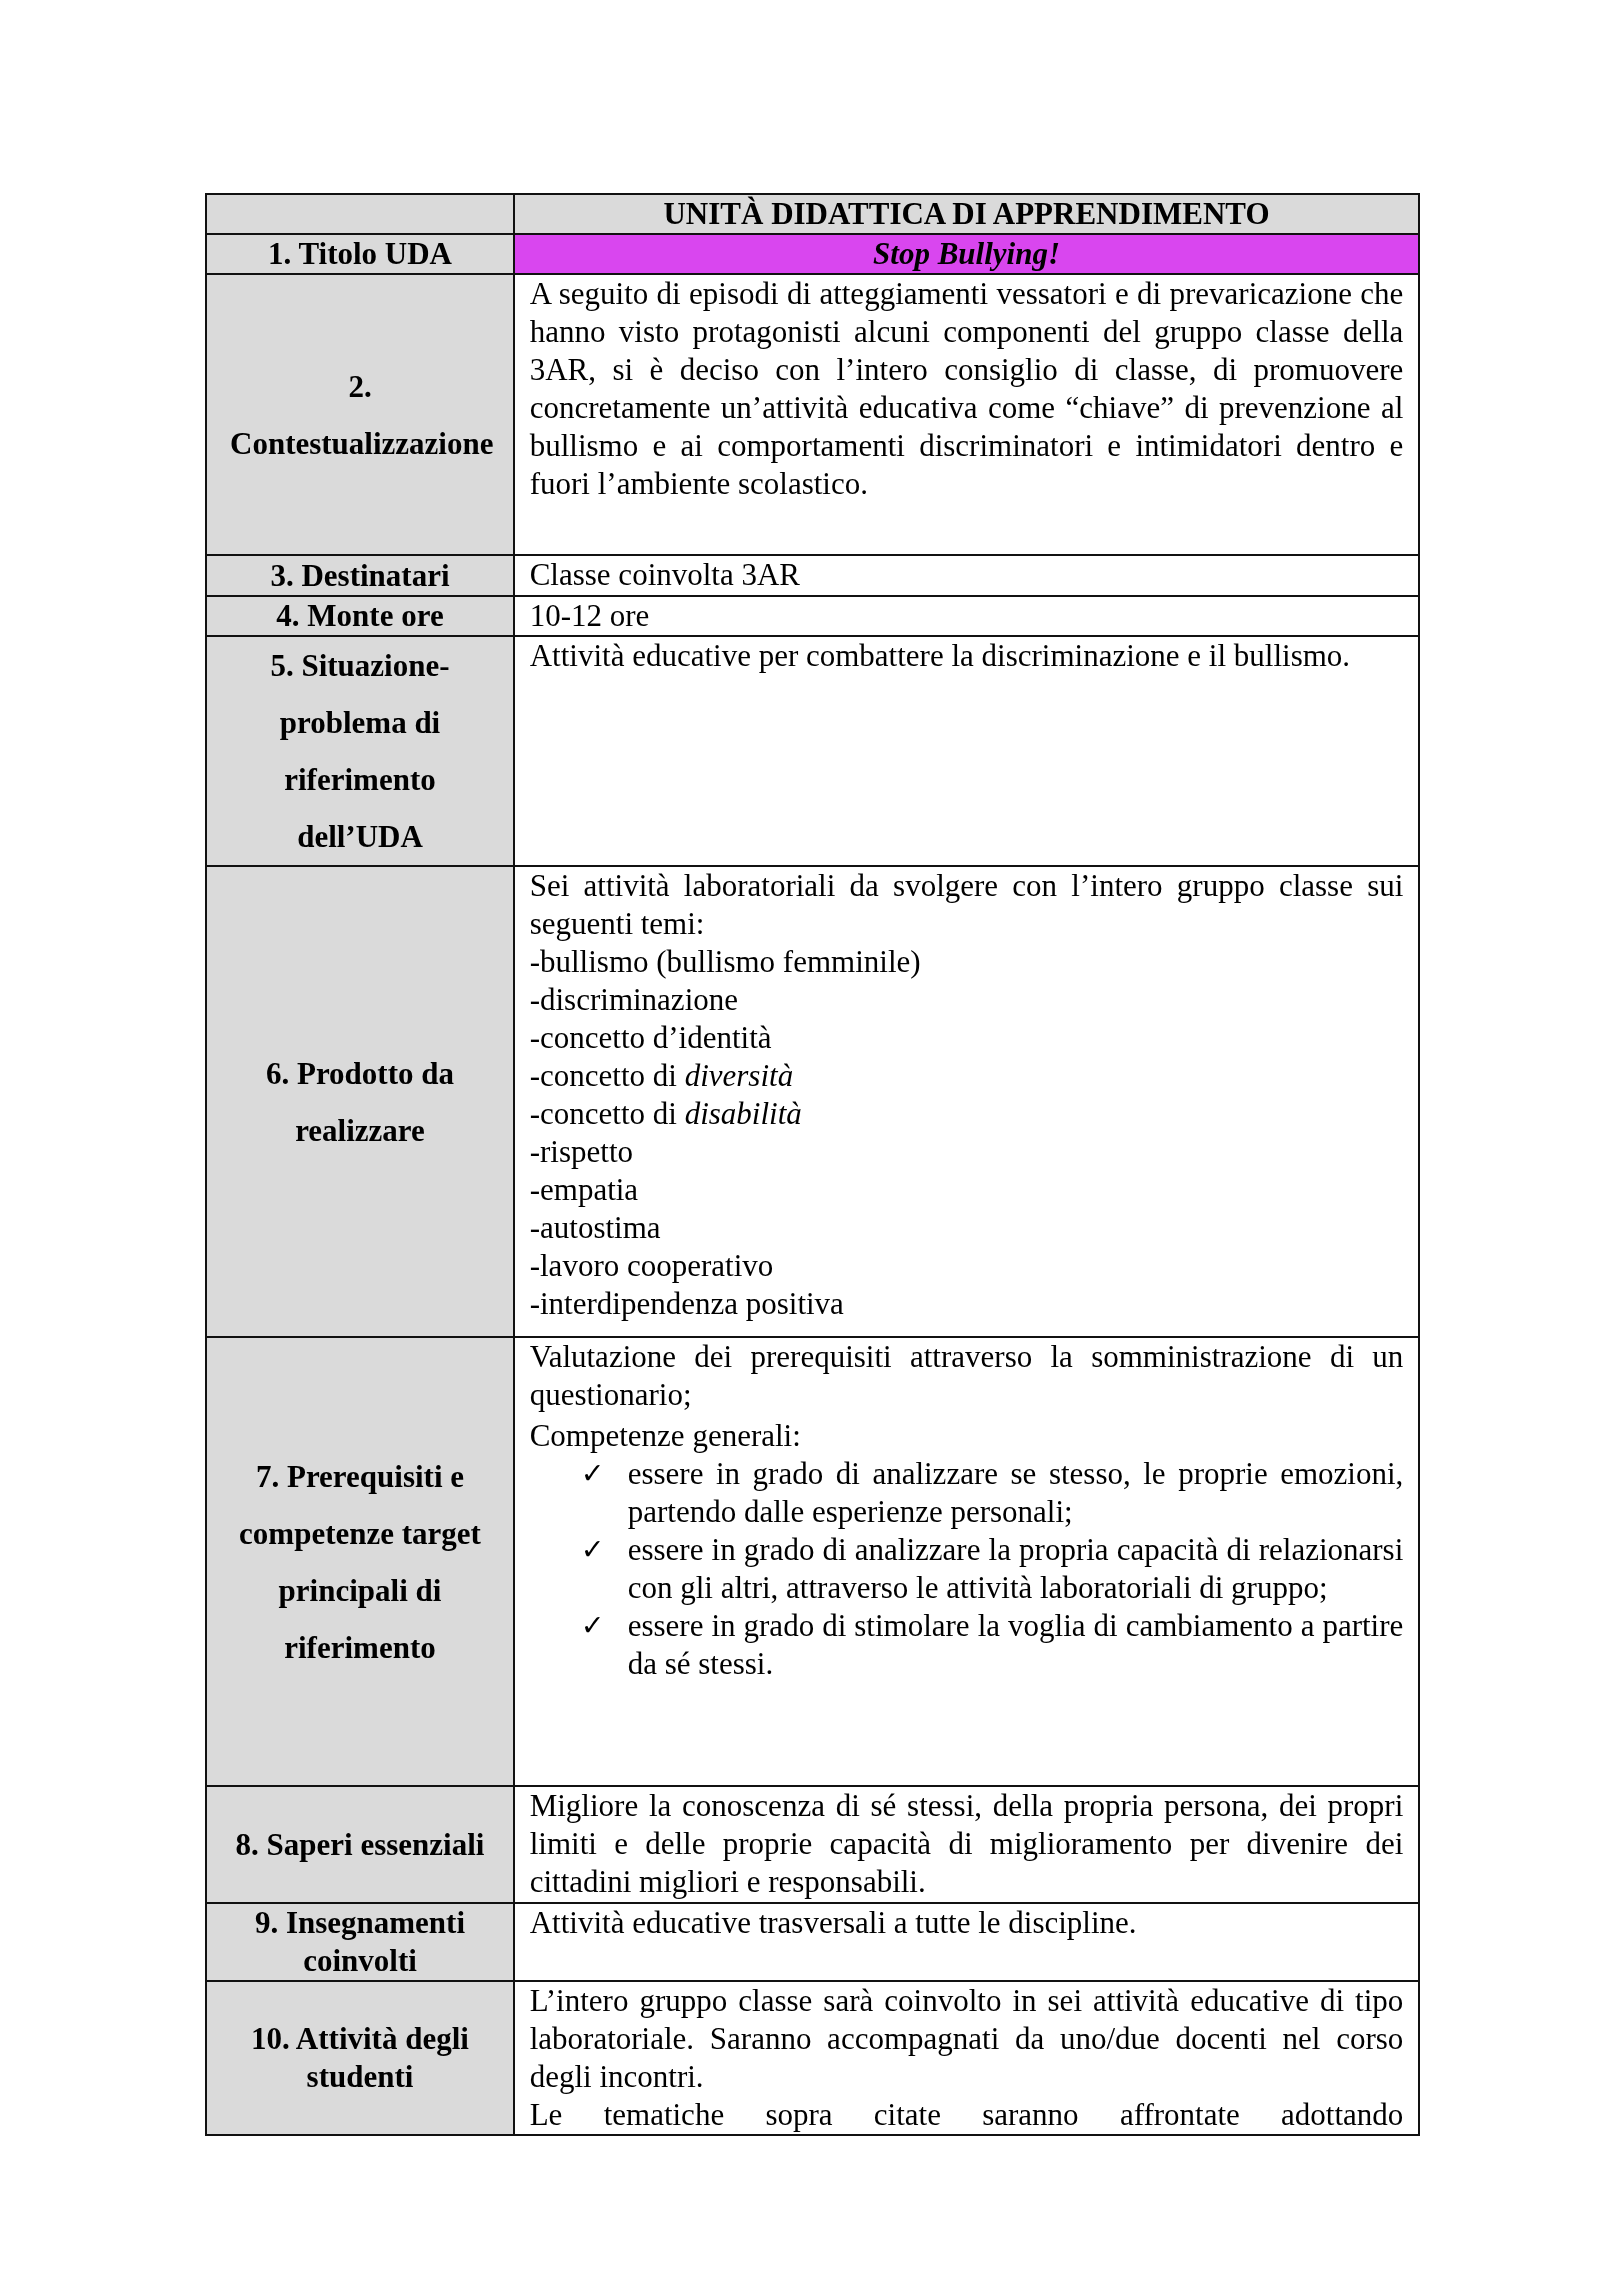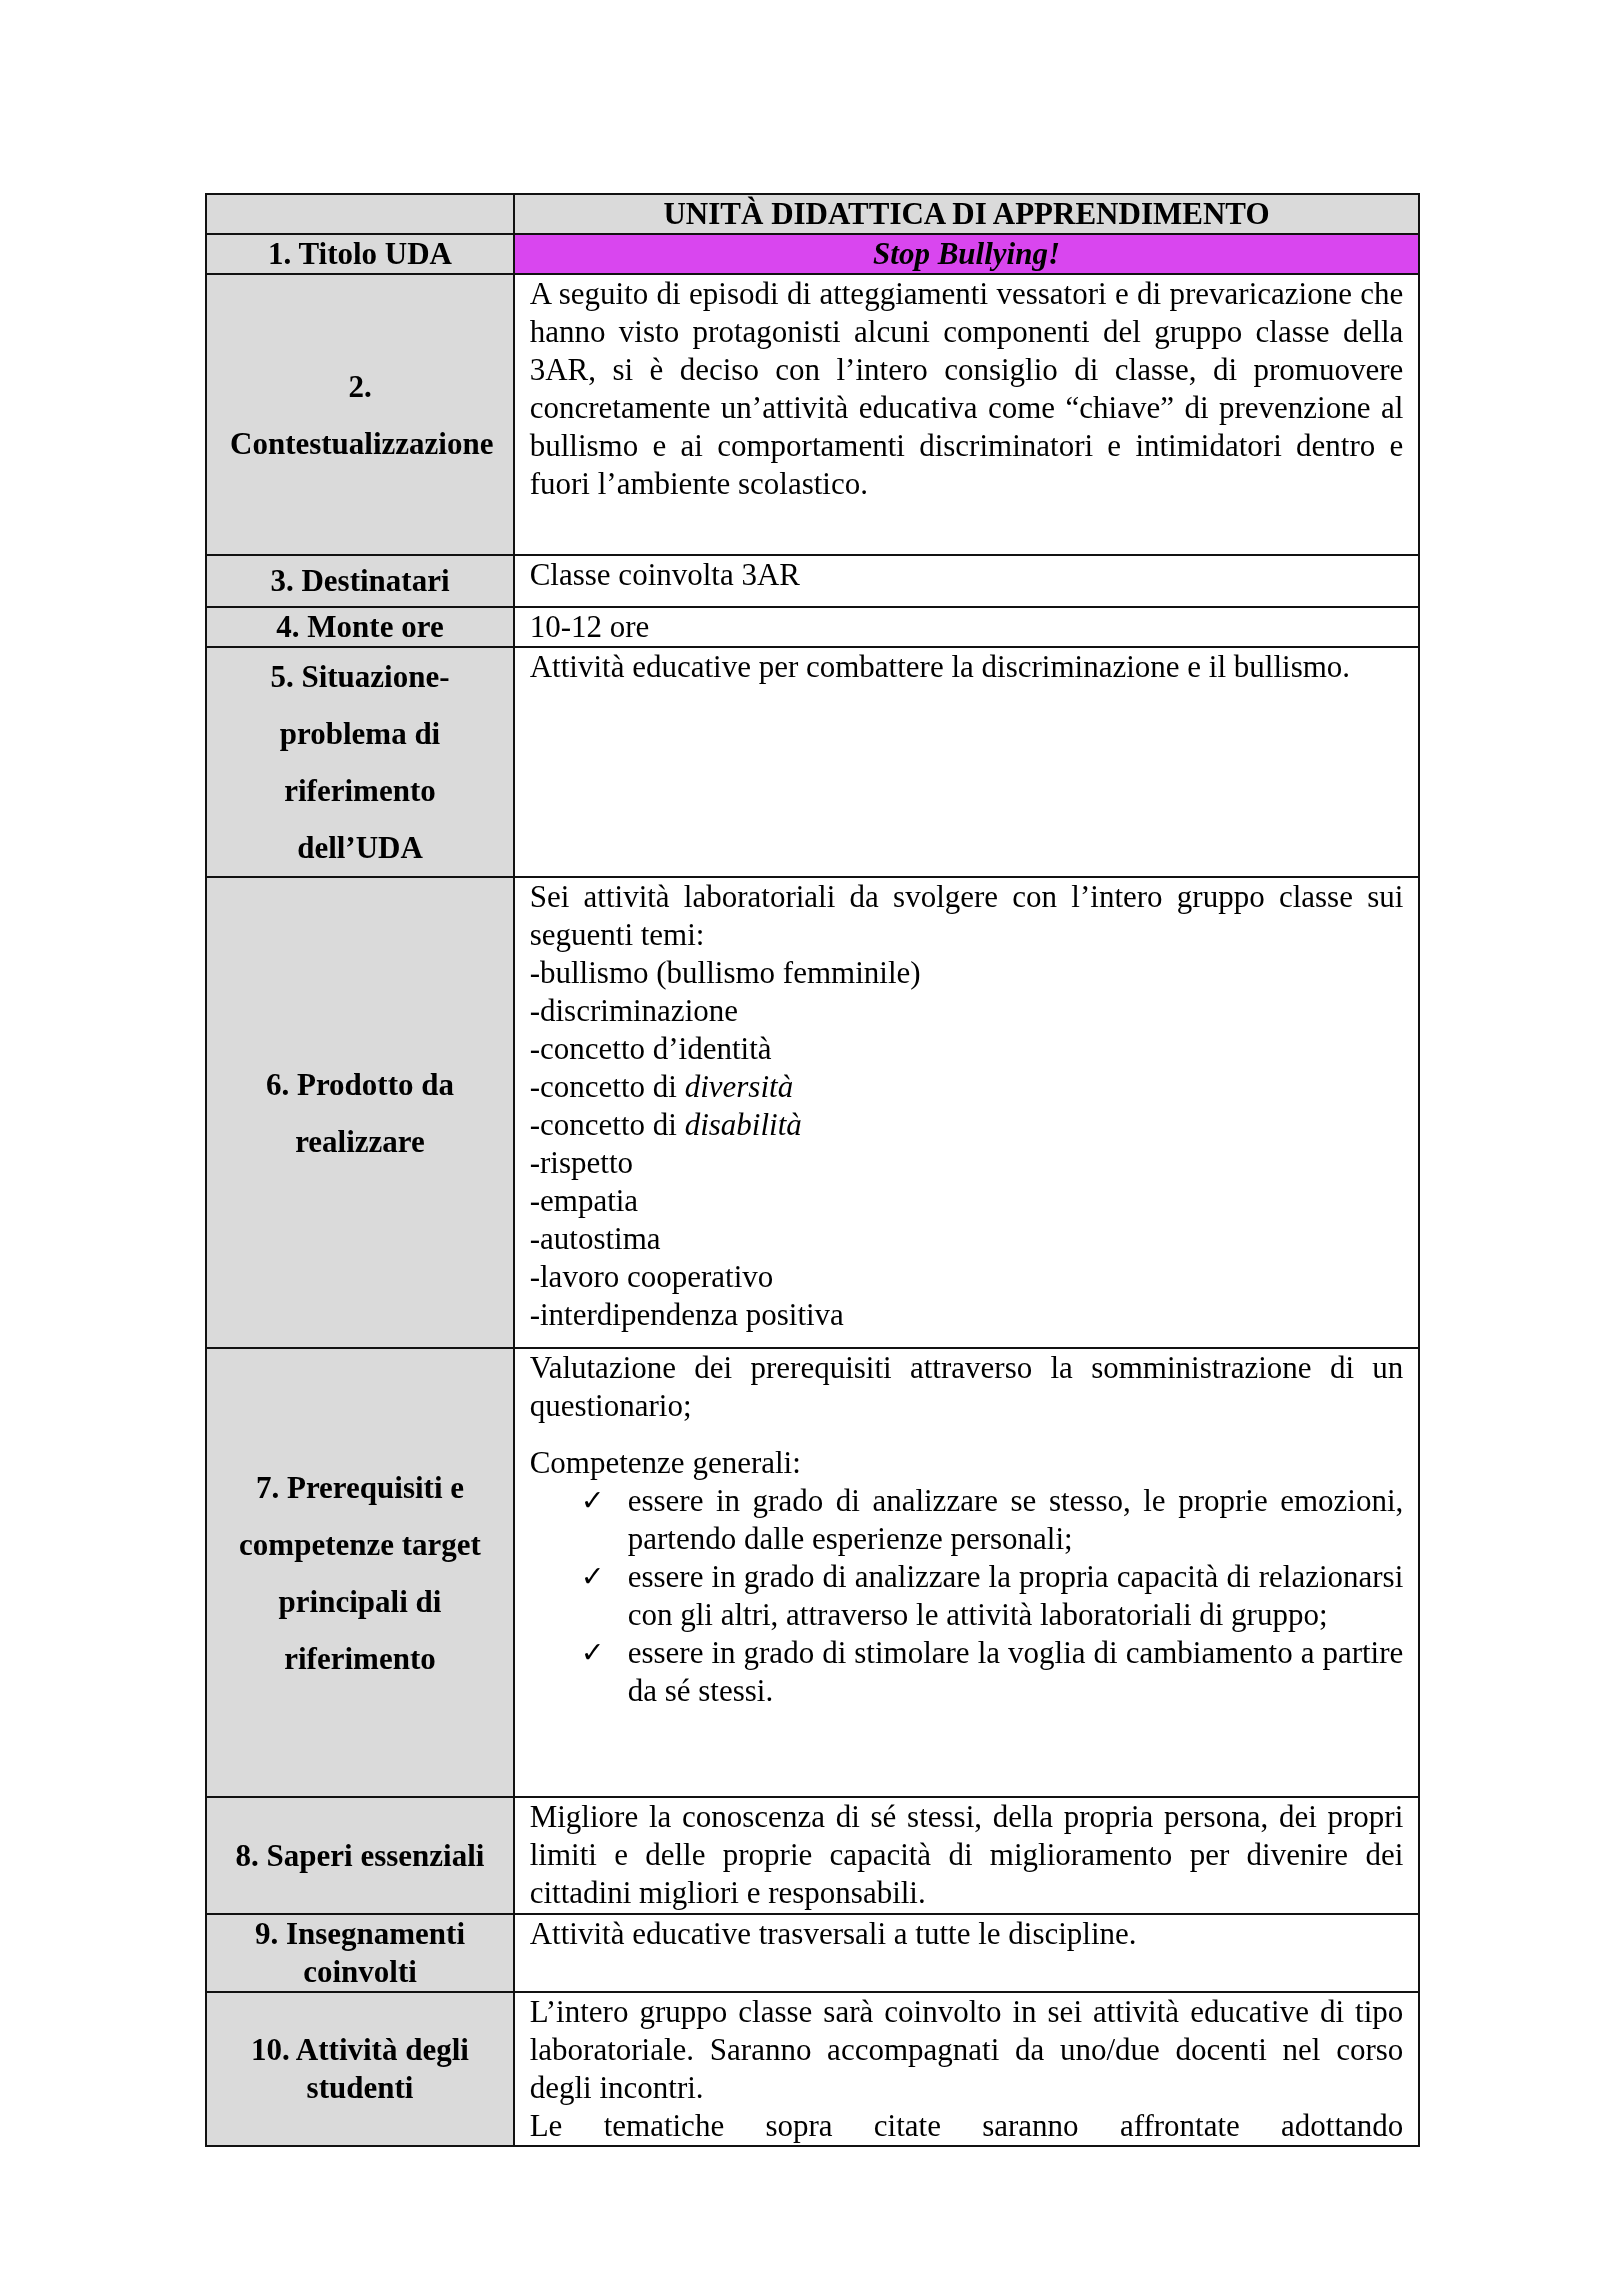--- a/index.html
+++ b/index.html
@@ -17,21 +17,21 @@
   .uda-table col.c-value { width: 905px; }
   td.label {
     background: #dadada; font-weight: bold; text-align: center; vertical-align: middle;
     padding: 0 23px;
   }
   td.label.tall { line-height: 57px; }
   td.header { background: #dadada; font-weight: bold; text-align: center; vertical-align: middle; }
   td.title { background: #d946ef; font-weight: bold; font-style: italic; text-align: center; vertical-align: middle; }
   td.value { padding: 0 14.7px 0 14.7px; text-align: justify; }
   .p { margin: 0; }
-  .gap { margin-top: 19px; }
+  .gap { margin-top: 3px; }
   .topics { margin: 0; padding: 0; list-style: none; }
   .topics li { margin: 0; }
   .checks { margin: 0; padding: 0; list-style: none; }
   .checks li { position: relative; padding-left: 98px; text-align: justify; }
   .checks .ck { position: absolute; left: 51px; top: 0; font-size: 28.5px; }
   em { font-style: italic; }
 </style>
 </head>
 <body>
 
@@ -55,21 +55,21 @@
   <tr style="height:281px">
     <td class="label tall">
       <div>2.</div>
       <div>Contestualizzazione</div>
     </td>
     <td class="value">
       <p class="p">A seguito di episodi di atteggiamenti vessatori e di prevaricazione che hanno visto protagonisti alcuni componenti del gruppo classe della 3AR, si è deciso con l’intero consiglio di classe, di promuovere concretamente  un’attività educativa come “chiave” di prevenzione al bullismo e ai comportamenti discriminatori e intimidatori dentro e fuori l’ambiente scolastico.</p>
     </td>
   </tr>
 
-  <tr style="height:52px">
+  <tr style="height:41px">
     <td class="label">3. Destinatari</td>
     <td class="value">Classe coinvolta 3AR</td>
   </tr>
 
   <tr style="height:40px">
     <td class="label">4. Monte ore</td>
     <td class="value">10-12 ore</td>
   </tr>
 
   <tr style="height:229px">

